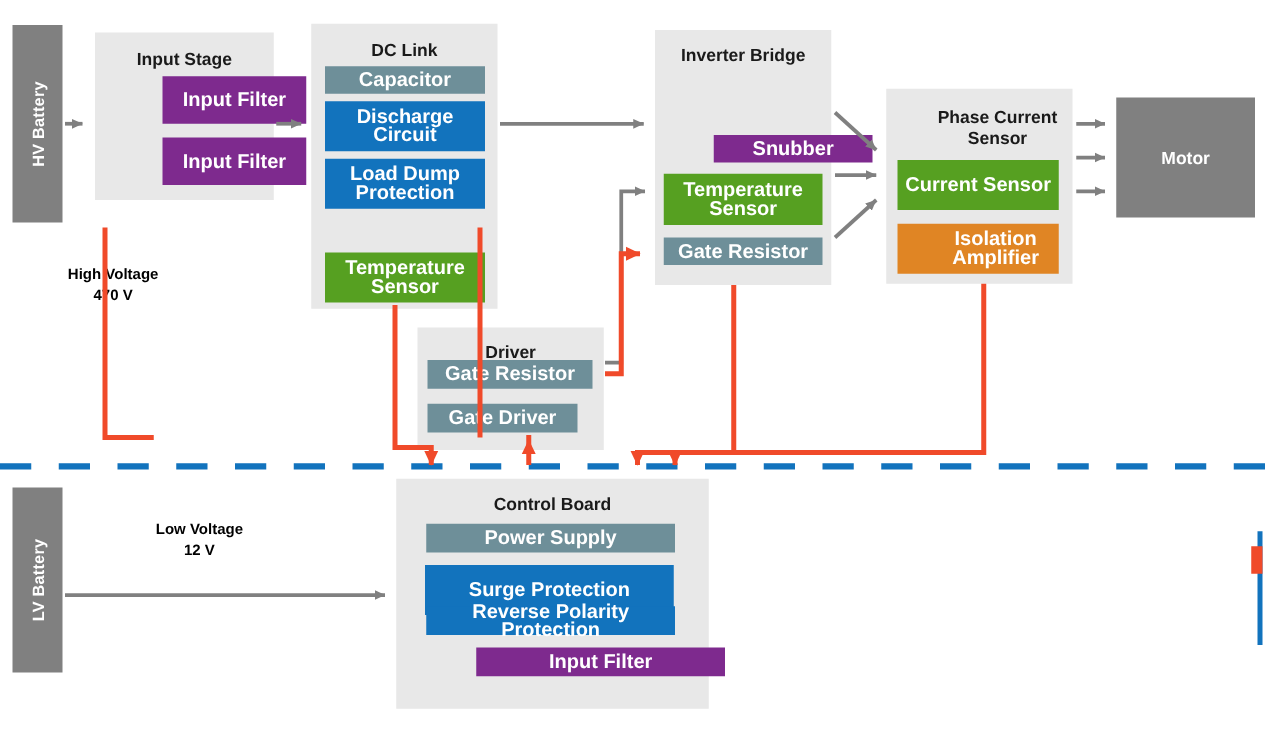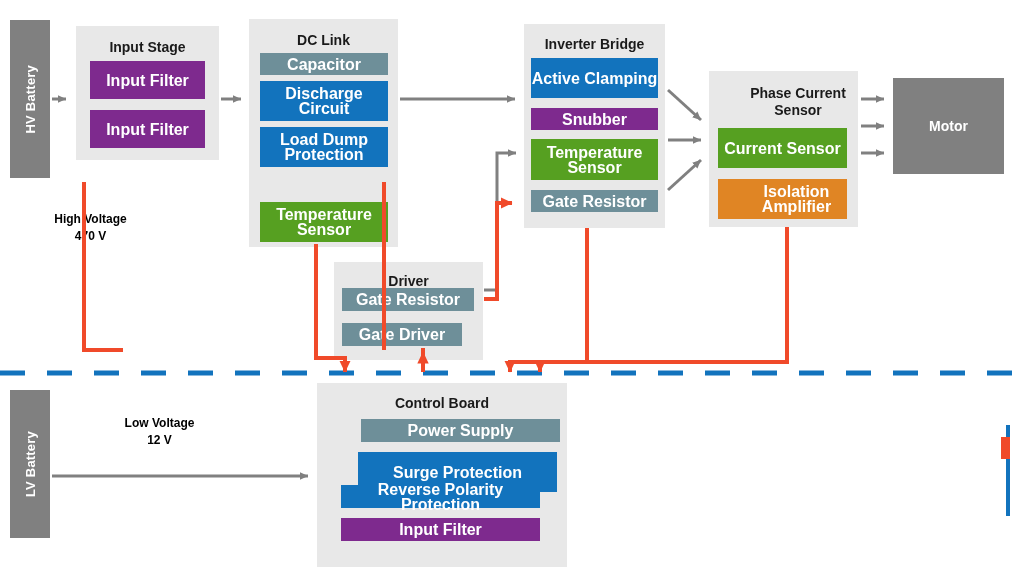--- a/index.html
+++ b/index.html
@@ -23,21 +23,21 @@
      position:absolute;left:0;right:0;text-align:center;
      font-size:14px;font-weight:bold;color:#1a1a1a;line-height:17px;}
 
   
   .blk{display:flex;align-items:center;justify-content:center;text-align:center;
        color:#ffffff;font-size:16px;font-weight:bold;line-height:15px;}
   .c-slate {background:#6e8f99;}
   .c-blue  {background:#1273bd;}
   .c-green :not(x){}
   .c-green {background:#56a021;}
-  .c-purple{background:#7e2a8e;}
+  .c-purple{background:#7e2a8e;margin-left:40px;}
   .c-orange{background:#e08524;}
 
   
   .lbl{font-size:12px;font-weight:bold;color:#000000;text-align:center;line-height:17px;}
 
   
   .motor{background:#808080;display:flex;align-items:center;justify-content:center;
          color:#fff;font-size:14px;font-weight:bold;}
 
   svg.overlay{position:absolute;left:0;top:0;width:1013px;height:587px;pointer-events:none;}
@@ -78,23 +78,20 @@
   <div class="abs blk c-blue" style="left:260px;top:127px;width:128px;height:40px;">
     <span>Load Dump Protection</span>
   </div>
   <div class="abs blk c-green" style="left:260px;top:202px;width:128px;height:40px;">
     <span>Temperature Sensor</span>
   </div>
 
   <div class="abs panel" style="left:524px;top:24px;width:141px;height:204px;">
     <div class="panel-title" style="top:12px;">Inverter Bridge</div>
   </div>
-  <div class="abs blk c-blue" style="left:531px;top:58px;width:127px;height:40px;">
-    <span>Active Clamping</span>
-  </div>
   <div class="abs blk c-purple" style="left:531px;top:108px;width:127px;height:22px;">
     <span>Snubber</span>
   </div>
   <div class="abs blk c-green" style="left:531px;top:139px;width:127px;height:41px;">
     <span>Temperature Sensor</span>
   </div>
   <div class="abs blk c-slate" style="left:531px;top:190px;width:127px;height:22px;">
     <span>Gate Resistor</span>
   </div>
 
@@ -127,24 +124,24 @@
   </div>
 
   <div class="abs lbl" style="left:97px;top:415px;width:125px;">
     <div>Low Voltage</div>
     <div>12 V</div>
   </div>
 
   <div class="abs panel" style="left:317px;top:383px;width:250px;height:184px;">
     <div class="panel-title" style="top:12px;">Control Board</div>
   </div>
-  <div class="abs blk c-slate" style="left:341px;top:419px;width:199px;height:23px;margin-left:20px;">
+  <div class="abs blk c-slate" style="left:341px;top:419px;width:199px;height:23px;">
     <span>Power Supply</span>
   </div>
-  <div class="abs blk c-blue" style="left:358px;top:452px;width:199px;height:40px;">
+  <div class="abs blk c-blue" style="left:340px;top:452px;width:199px;height:40px;">
     <span>Surge Protection</span>
   </div>
   <div class="abs blk c-blue" style="left:341px;top:485px;width:199px;height:23px;">
     <span>Reverse Polarity Protection</span>
   </div>
   <div class="abs blk c-purple" style="left:341px;top:518px;width:199px;height:23px;">
     <span>Input Filter</span>
   </div>
 
   <svg class="overlay" viewBox="0 0 1013 587">

